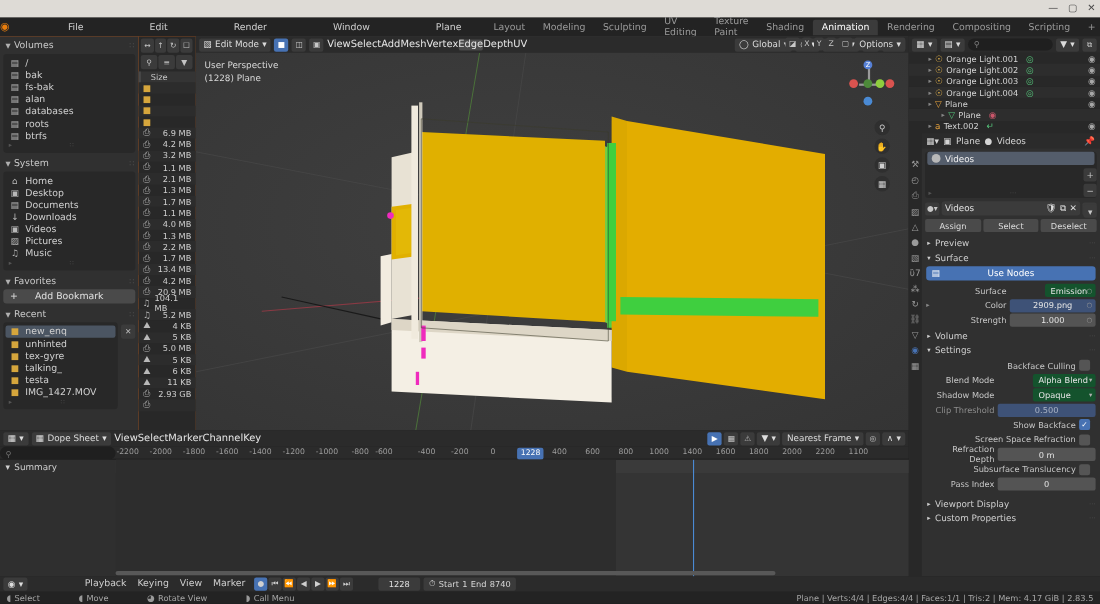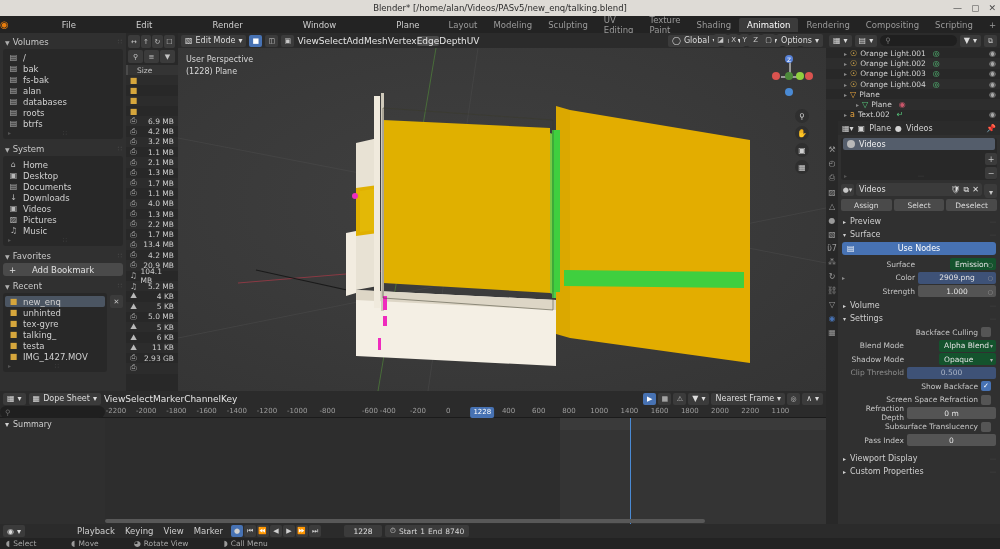--- a/index.html
+++ b/index.html
@@ -183,21 +183,20 @@
   .sbi { display:flex; align-items:center; gap:3px; }
   .sbmouse { font-size:8px; color:#9a9a9a; }
   .statusright { margin-left:auto; font-size:7.5px; color:#a6a6a6;}
 </style>
 </head>
 <body>
 
 <div class="app">
 
   <div class="titlebar">
-    <span>Blender* [/home/alan/Videos/PASv5/new_enq/talking.blend]</span>
     <div class="winbtns">
       <span>—</span>
       <span>▢</span>
       <span>✕</span>
     </div>
   </div>
 
   <div class="topbar">
     <div class="blender-logo">◉</div>
     <div class="menu" id="topmenus">
@@ -929,21 +928,21 @@
       </div>
       <div id="ruler-ticks">
           <div class="tick" style="left: 116px;">-2200</div>
           <div class="tick" style="left: 146.2px;">-2000</div>
           <div class="tick" style="left: 176.4px;">-1800</div>
           <div class="tick" style="left: 206.6px;">-1600</div>
           <div class="tick" style="left: 236.8px;">-1400</div>
           <div class="tick" style="left: 267px;">-1200</div>
           <div class="tick" style="left: 297.2px;">-1000</div>
           <div class="tick" style="left: 327.4px;">-800</div>
-          <div class="tick" style="left: 370px;">-600</div>
+          <div class="tick" style="left: 349px;">-600</div>
           <div class="tick" style="left: 387.8px;">-400</div>
           <div class="tick" style="left: 418px;">-200</div>
           <div class="tick" style="left: 448.2px;">0</div>
           <div class="tick" style="left: 478.4px;">200</div>
           <div class="tick" style="left: 508.6px;">400</div>
           <div class="tick" style="left: 538.8px;">600</div>
           <div class="tick" style="left: 569px;">800</div>
           <div class="tick" style="left: 599.2px;">1000</div>
           <div class="tick" style="left: 629.4px;">1400</div>
           <div class="tick" style="left: 659.6px;">1600</div>
@@ -1016,15 +1015,16 @@
         </div>
         <div class="sbi">
           <span class="sbmouse">◕</span>
           <span>Rotate View</span>
         </div>
         <div class="sbi">
           <span class="sbmouse">◗</span>
           <span>Call Menu</span>
         </div>
       </div>
+    <div class="statusright">Plane | Verts:4/4 | Edges:4/4 | Faces:1/1 | Tris:2 | Mem: 4.17 GiB | 2.83.5</div>
   </div>
 
 </div>
 
 </body></html>

